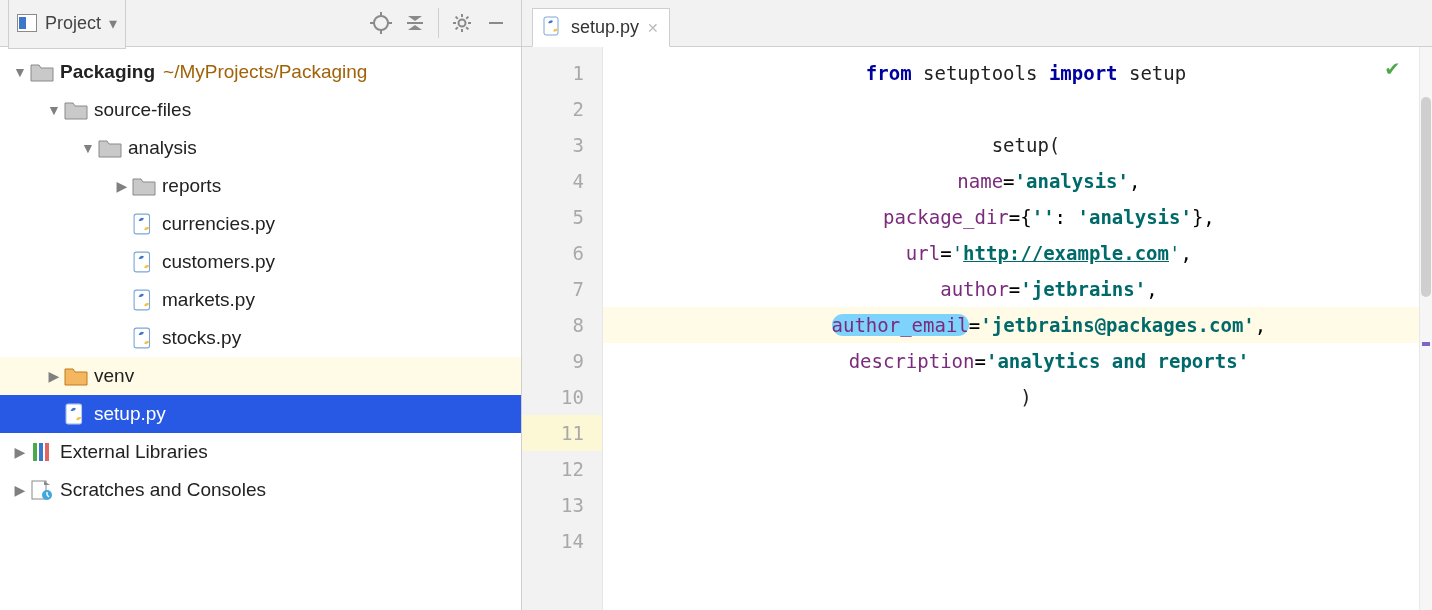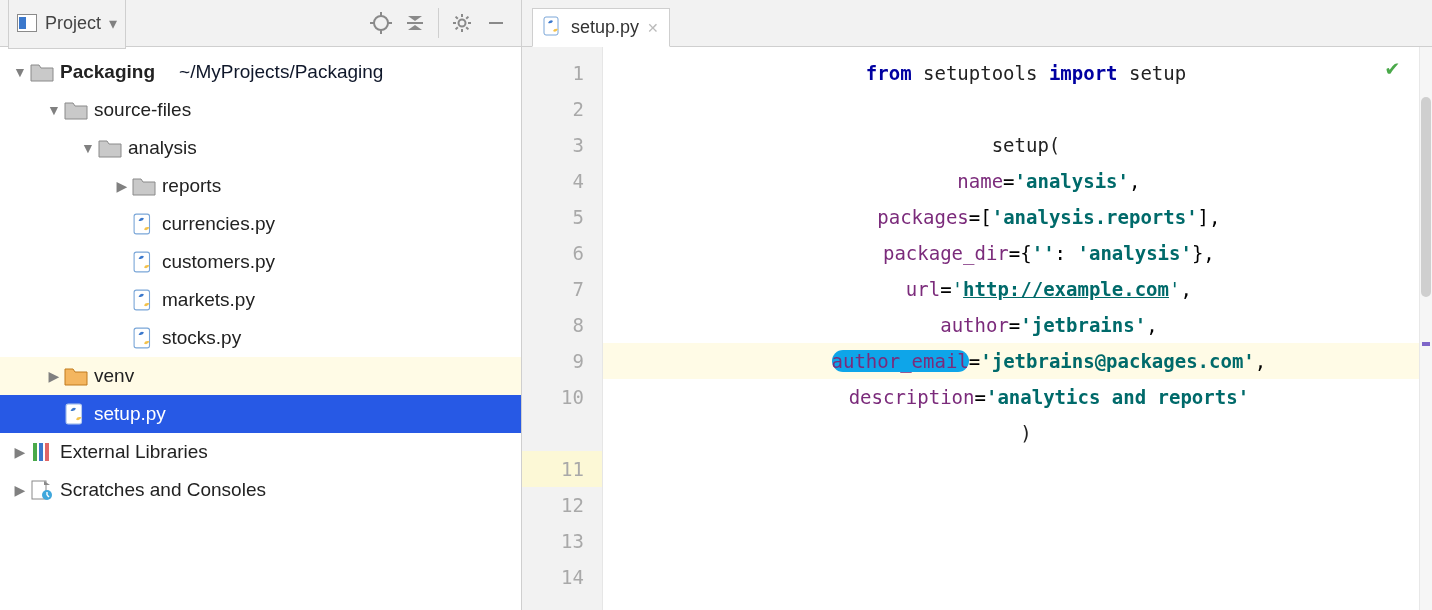--- a/index.html
+++ b/index.html
@@ -117,22 +117,22 @@
       margin-right: 6px;
       flex-shrink: 0;
     }
     .node-name {
       color: #222;
     }
     .node-name.bold {
       font-weight: 600;
     }
     .node-path {
-      color: #0f172a;
-      margin-left: 24px;
+      color: #a16207;
+      margin-left: 8px;
     }
     .tree-row.selected .node-name {
       color: #fff;
     }
 
     
     .tabs-bar {
       height: 46px;
       background: #f2f2f2;
       border-bottom: 1px solid #cfcfcf;
@@ -175,21 +175,20 @@
       font-size: 19px;
       color: #a9a9a9;
     }
     .gutter .ln {
       height: 36px;
       padding-right: 18px;
       line-height: 36px;
     }
     .gutter .ln.hl {
       background: #fcf8d6;
-      margin-top: 36px;
     }
     .code {
       flex: 1;
       font-family: "Menlo","Consolas",monospace;
       font-size: 19px;
       padding-top: 8px;
       position: relative;
       min-width: 0;
     }
     .code .line {
@@ -201,21 +200,21 @@
     }
     .code .line.hl {
       background: #fffbe6;
     }
     .kw { color: #0000a1; font-weight: bold; }
     .fn { color: #222; }
     .arg { color: #7b2b7b; }
     .str { color: #006a6a; font-weight: bold; }
     .strplain { color: #006a6a; }
     .url { color: #006a6a; text-decoration: underline; font-weight: bold; }
-    .sel-bg { background: #0ea5e9; border-radius: 11px; }
+    .sel-bg { background: #7dd3fc; border-radius: 11px; }
     .check-mark {
       position: absolute;
       top: 8px;
       right: 20px;
       color: #4aa94a;
       font-size: 22px;
     }
     .right-scroll {
       width: 12px;
       background: #f6f6f6;
@@ -440,21 +439,20 @@
         <div class="ln">12</div>
         <div class="ln">13</div>
         <div class="ln">14</div>
       </div>
     <div class="code">
       <span class="check-mark">✔</span>
       <div class="line"><span class="kw">from</span> <span class="fn">setuptools</span> <span class="kw">import</span> <span class="fn">setup</span></div>
       <div class="line"></div>
       <div class="line"><span class="fn">setup(</span></div>
       <div class="line">    <span class="arg">name</span>=<span class="str">'analysis'</span>,</div>
-      <div class="line">    <span class="arg">packages</span>=[<span class="str">'analysis.reports'</span>],</div>
       <div class="line">    <span class="arg">package_dir</span>={<span class="str">''</span>: <span class="str">'analysis'</span>},</div>
       <div class="line">    <span class="arg">url</span>=<span class="strplain">'</span><span class="url">http://example.com</span><span class="strplain">'</span>,</div>
       <div class="line">    <span class="arg">author</span>=<span class="str">'jetbrains'</span>,</div>
       <div class="line hl">    <span class="sel-bg"><span class="arg">author_email</span></span>=<span class="str">'jetbrains@packages.com'</span>,</div>
       <div class="line">    <span class="arg">description</span>=<span class="str">'analytics and reports'</span></div>
       <div class="line"><span class="fn">)</span></div>
       <div class="line"></div>
     </div>
     <div class="right-scroll">
       <div class="thumb"></div>

